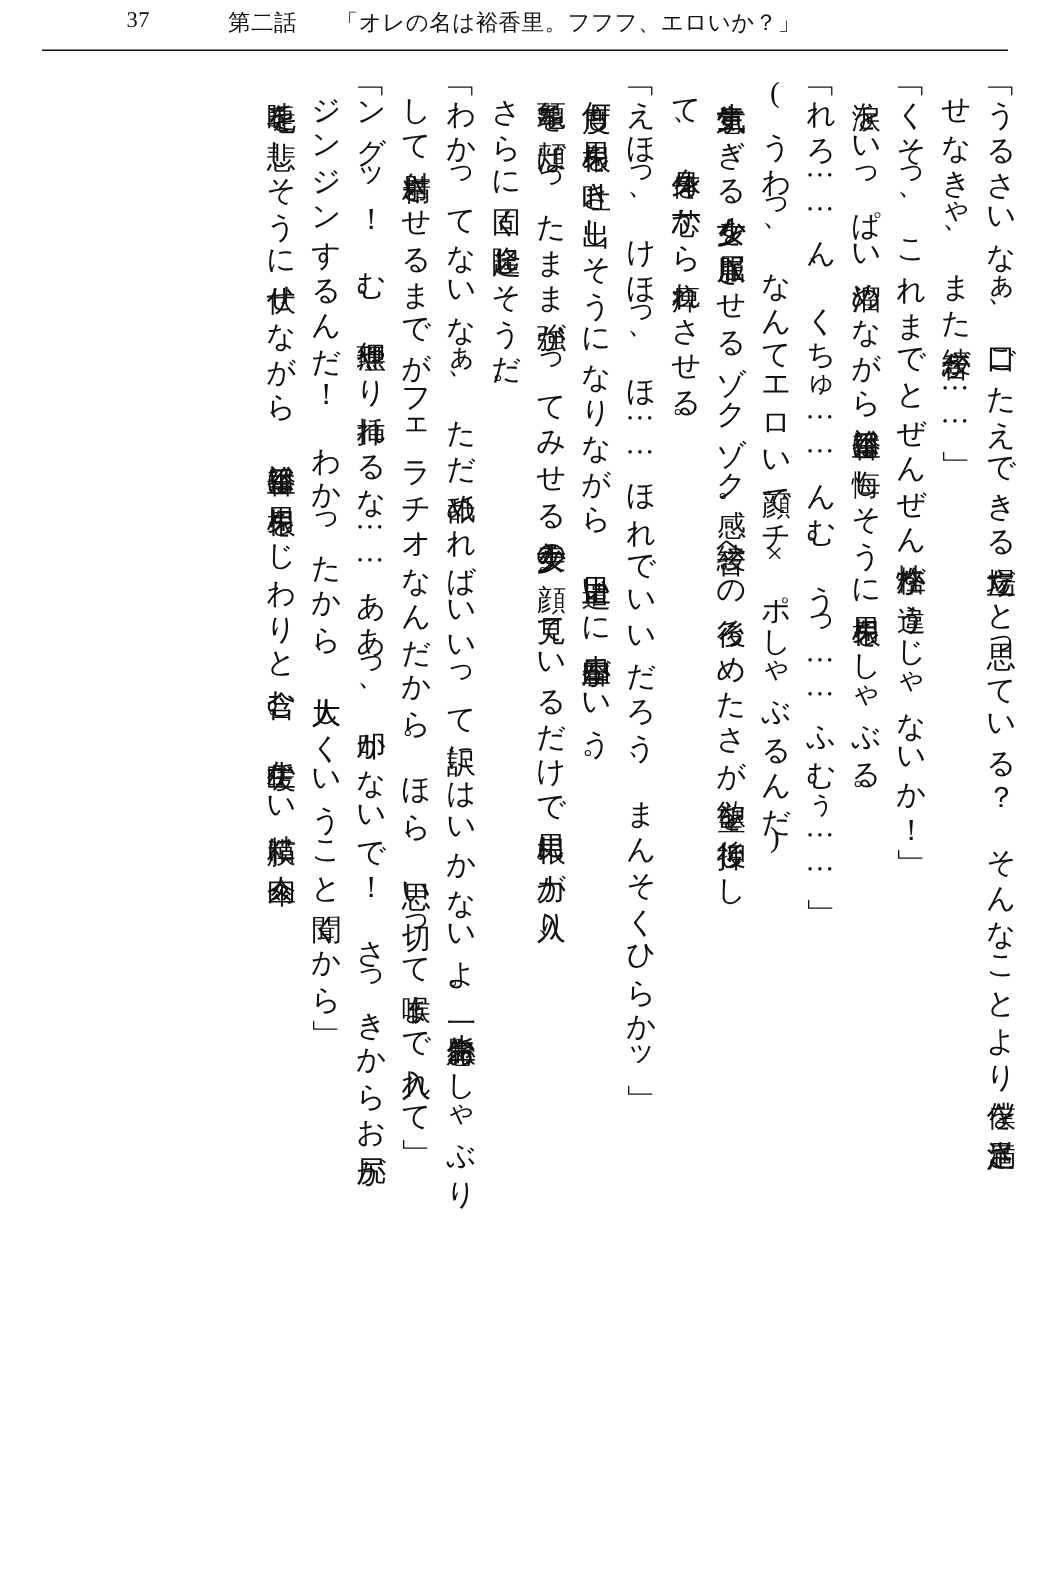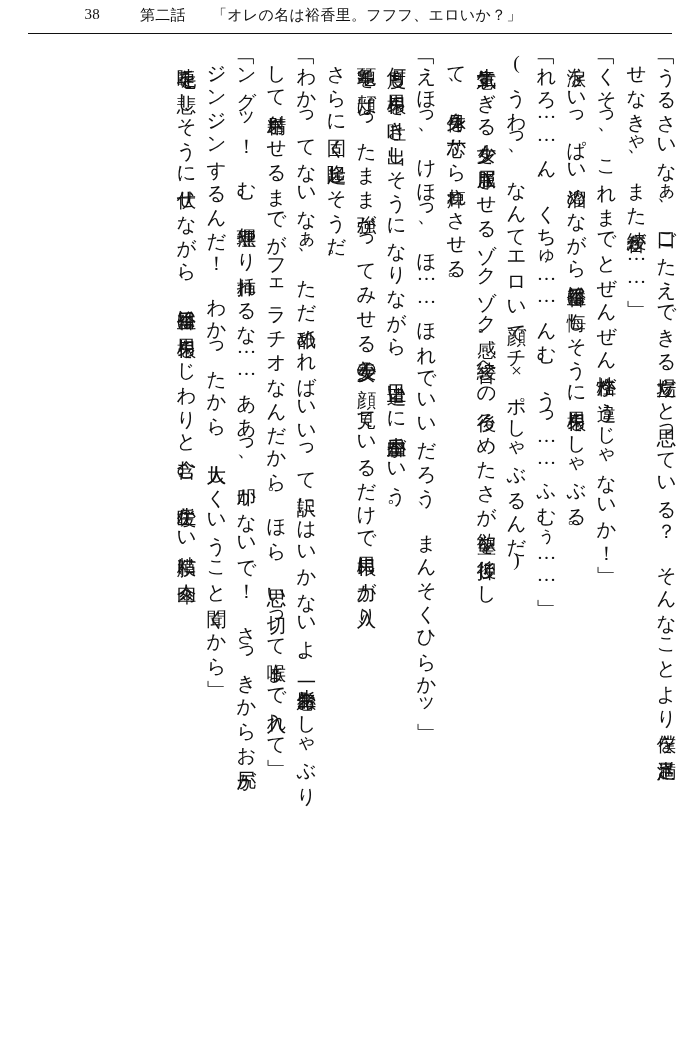--- a/index.html
+++ b/index.html
@@ -33,21 +33,21 @@
     align-items: flex-start;
     font-size: 15px;
     letter-spacing: 0.02em;
   }
   .header .page-number {
     width: 60px;
     text-align: right;
     font-family: "Liberation Serif", serif;
   }
   .header .chapter {
-    margin-left: 40px;
+    margin-left: 52px;
     white-space: nowrap;
   }
   .header .title {
     margin-left: 26px;
     white-space: nowrap;
   }
   .rule {
     position: absolute;
     top: 33px;
     left: 28px;
@@ -80,21 +80,21 @@
     word-break: break-all;
     font-family: "Liberation Serif", "DejaVu Serif", serif;
   }
 </style>
 </head>
 <body>
 
 <div class="page">
 
   <div class="header">
-    <span class="page-number">38</span>
+    <span class="page-number">37</span>
     <span class="chapter">第二話</span>
     <span class="title">「オレの名は裕香里。フフフ、エロいか？」</span>
   </div>
   <div class="rule"></div>
 
   <div class="body-area" style="flex-direction: row-reverse;">
     <div class="vline">「うるさいなぁ、口ごたえできる立場だと思っている？　そんなことより僕を満足さ</div>
     <div class="vline">せなきゃ、また綾音が……」</div>
     <div class="vline">「くそっ、これまでとぜんぜん性格が違うじゃないか！」</div>
     <div class="vline">涙をいっぱい溜めながら裕香里は悔しそうに男根をしゃぶる。</div>

